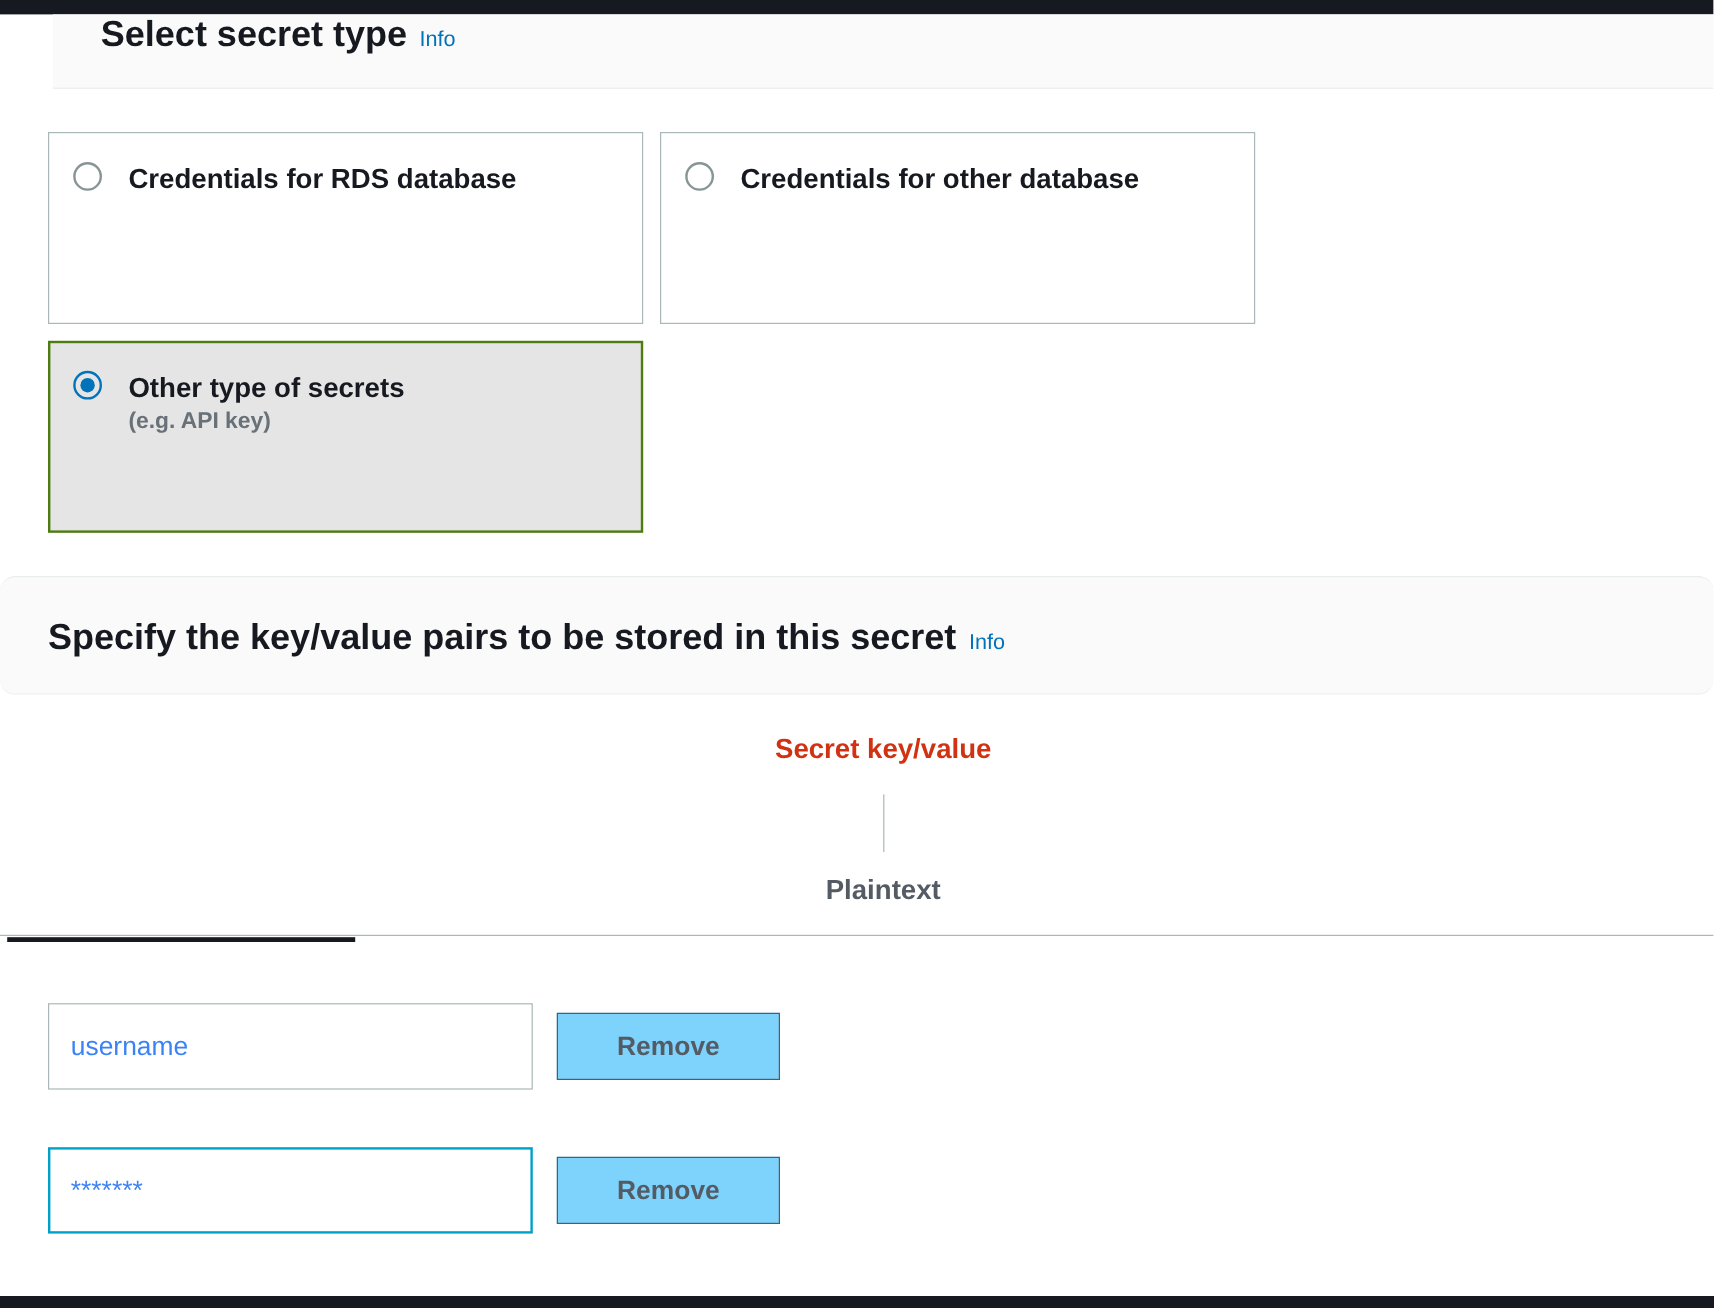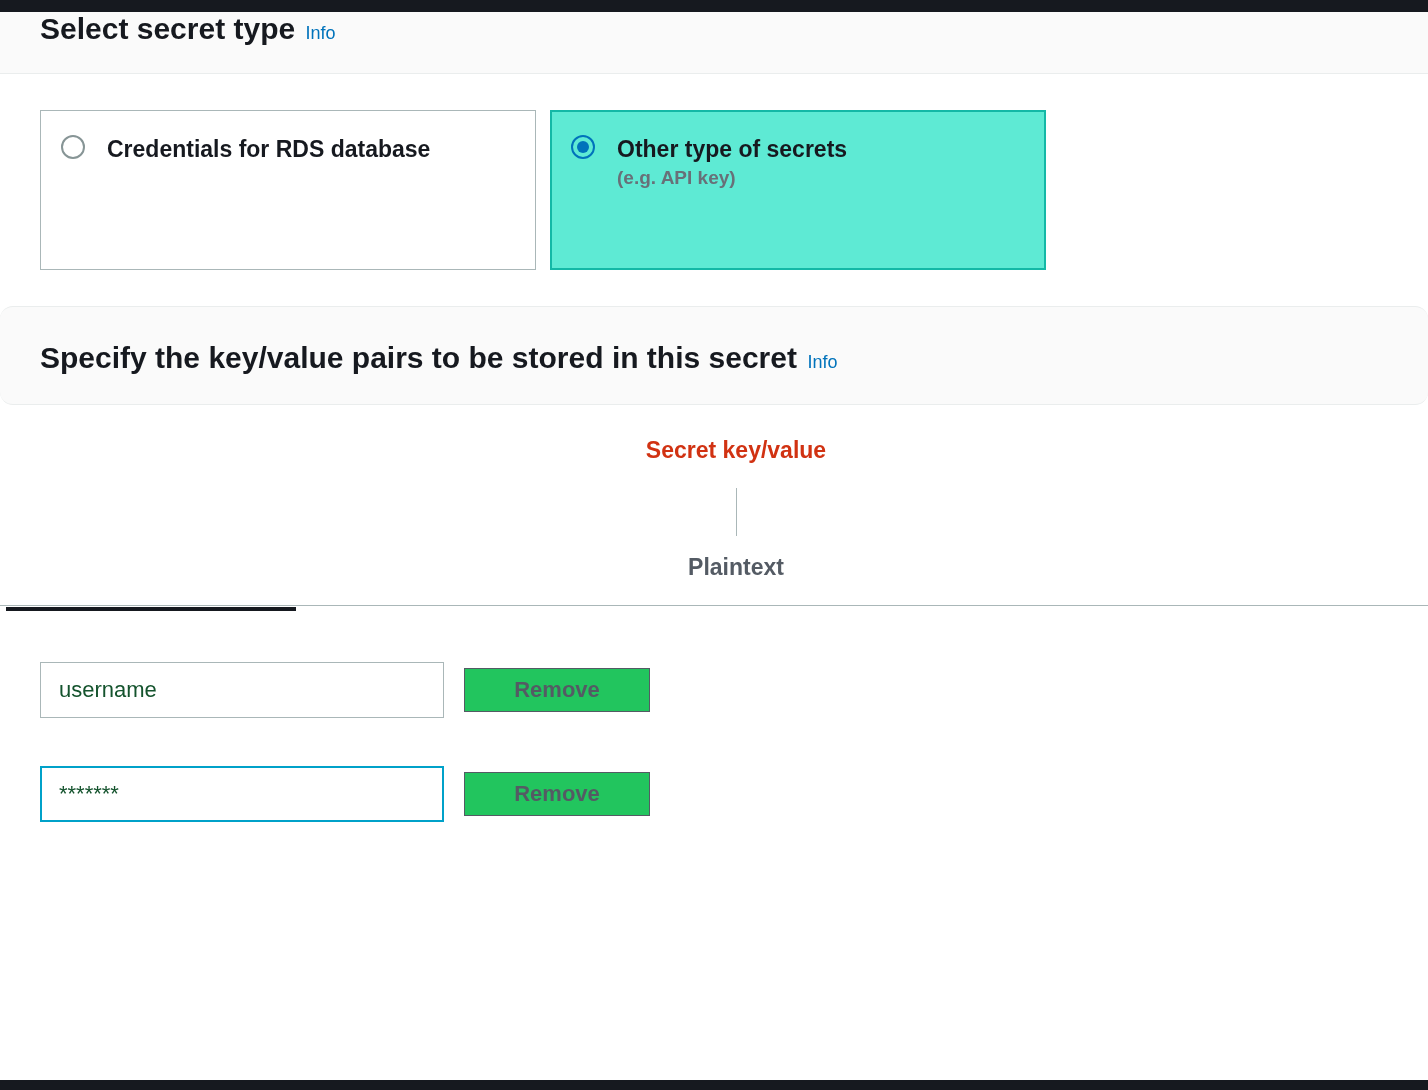--- a/index.html
+++ b/index.html
@@ -13,20 +13,21 @@
       background: #16191f;
     }
     .section-header {
       background: #fafafa;
       border-bottom: 1px solid #eaeded;
       padding: 16px 40px 28px 40px;
     }
     .section-header.first {
       padding-top: 0px;
       padding-bottom: 28px;
+      margin-left: 44px;
     }
     .section-title {
       font-size: 30px;
       font-weight: 700;
       color: #16191f;
       display: inline;
       line-height: 1.1;
     }
     .info-link {
       font-size: 18px;
@@ -46,22 +47,22 @@
       height: 160px;
       border: 1px solid #aab7b8;
       padding: 22px 20px 20px 20px;
       display: flex;
       align-items: flex-start;
       cursor: pointer;
       background: #fff;
       font-weight: bold;
     }
     .option-card.selected {
-      border: 2px solid #14b8a6;
-      background: #5eead4;
+      border: 2px solid #4d7c0f;
+      background: #e5e5e5;
       padding: 21px 19px 19px 19px;
     }
     .radio {
       flex: 0 0 auto;
       width: 24px;
       height: 24px;
       border: 2px solid #879596;
       border-radius: 50%;
       margin-right: 22px;
       margin-top: 2px;
@@ -130,36 +131,36 @@
       padding: 52px 40px 0 40px;
     }
     .kv-row {
       display: flex;
       gap: 20px;
       margin-bottom: 48px;
       align-items: center;
     }
     .kv-input {
       width: 404px;
-      height: 56px;
+      height: 72px;
       border: 1px solid #aab7b8;
       font-size: 22px;
       padding: 0 18px;
-      color: #14532d;
+      color: #3b82f6;
       font-family: inherit;
     }
     .kv-input.focused {
       border: 2px solid #00a1c9;
       padding: 0 17px;
     }
     .remove-btn {
       width: 186px;
-      height: 44px;
+      height: 56px;
       border: 1px solid #545b64;
-      background: #22c55e;
+      background: #7dd3fc;
       font-size: 22px;
       font-weight: 700;
       color: #545b64;
       cursor: pointer;
       font-family: inherit;
     }
     .bottombar {
       position: fixed;
       bottom: 0; left: 0; right: 0;
       height: 10px;
@@ -178,20 +179,26 @@
 
 <div class="options-container">
 
   <div class="option-card">
     <div class="radio"></div>
     <div>
       <div class="option-label">Credentials for RDS database</div>
     </div>
   </div>
 
+  <div class="option-card">
+    <div class="radio"></div>
+    <div>
+      <div class="option-label">Credentials for other database</div>
+    </div>
+  </div>
 
   <div class="option-card selected">
     <div class="radio"></div>
     <div>
       <div class="option-label">Other type of secrets</div>
       <div class="option-sublabel">(e.g. API key)</div>
     </div>
   </div>
 
 </div>

